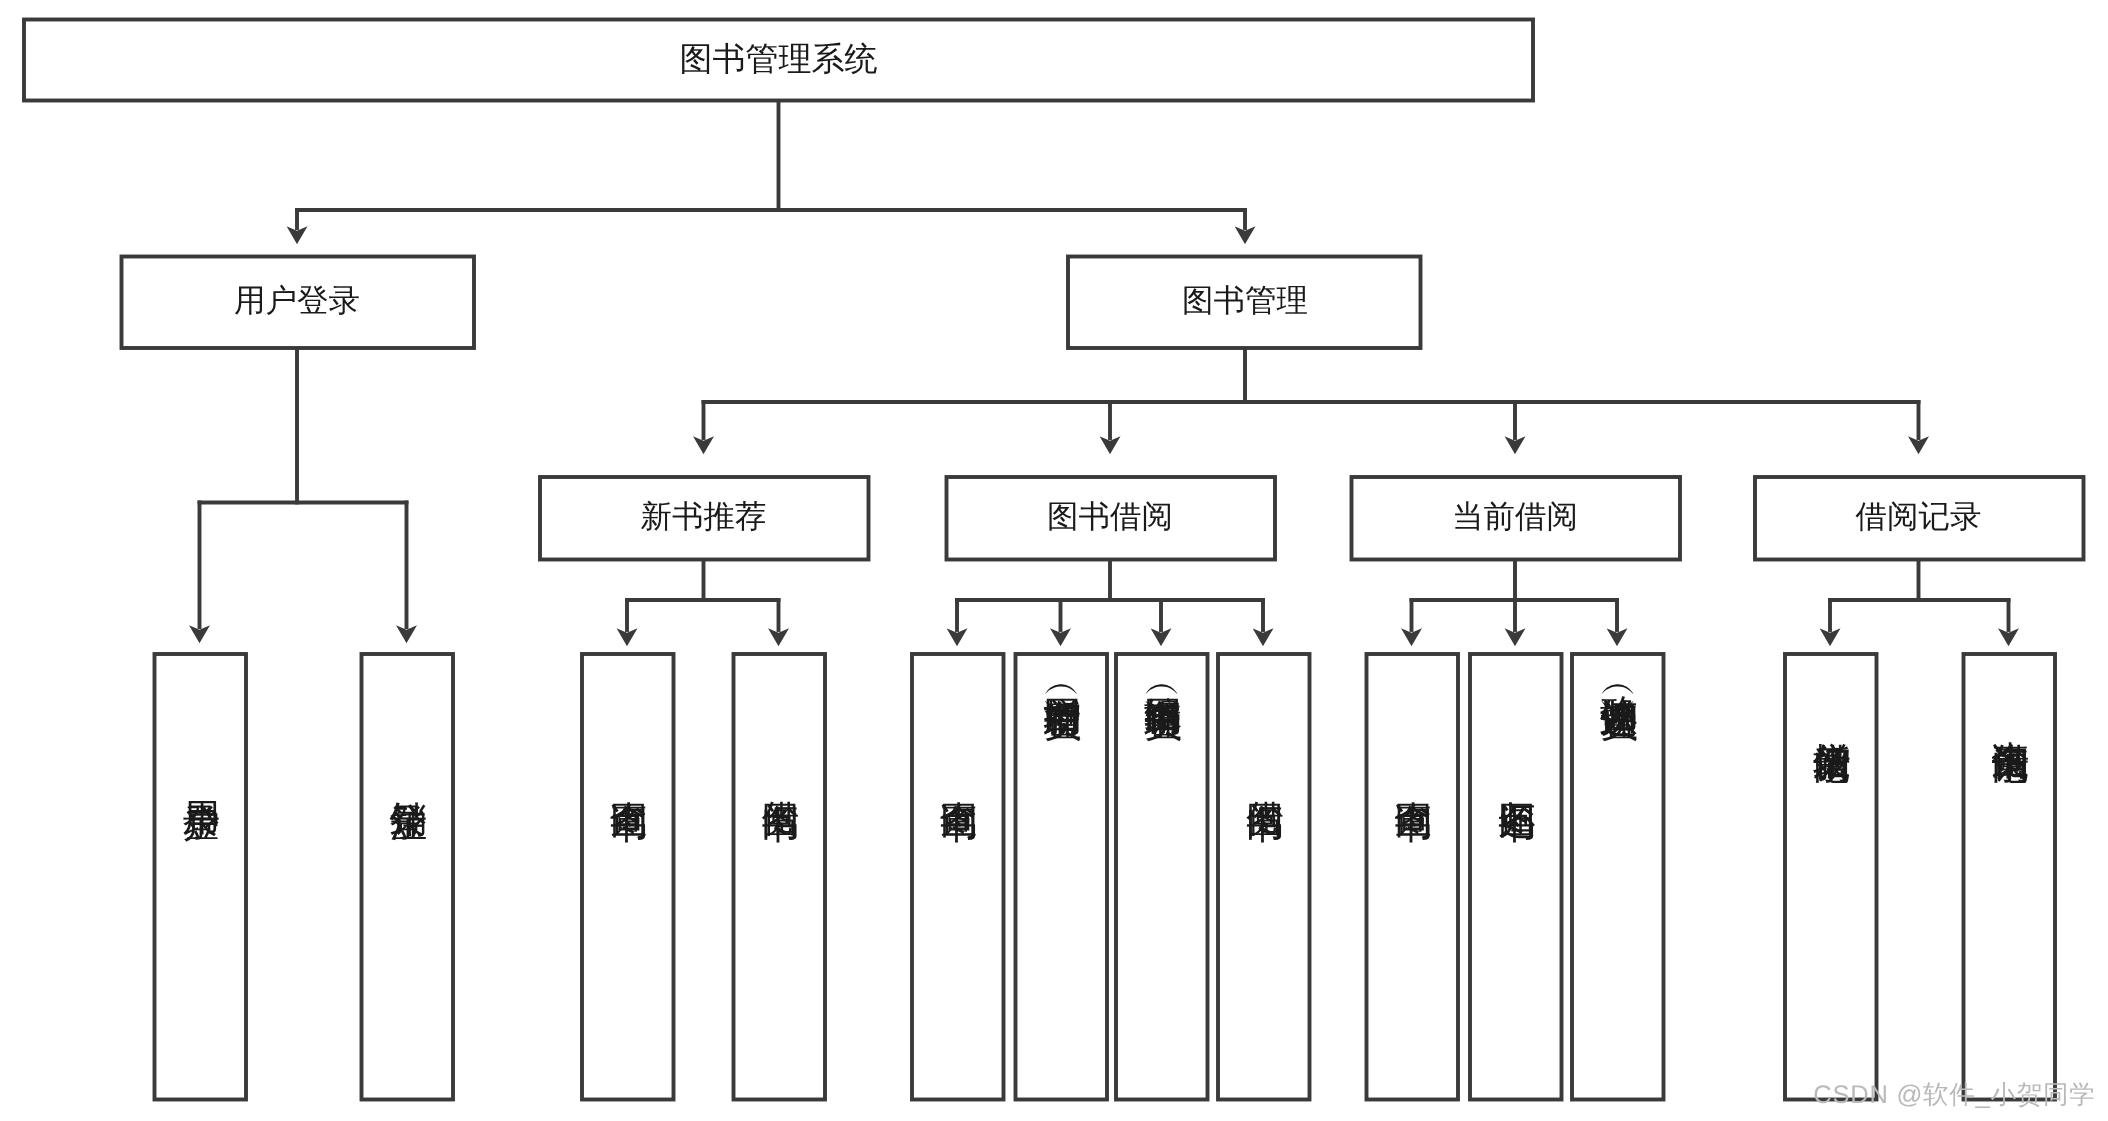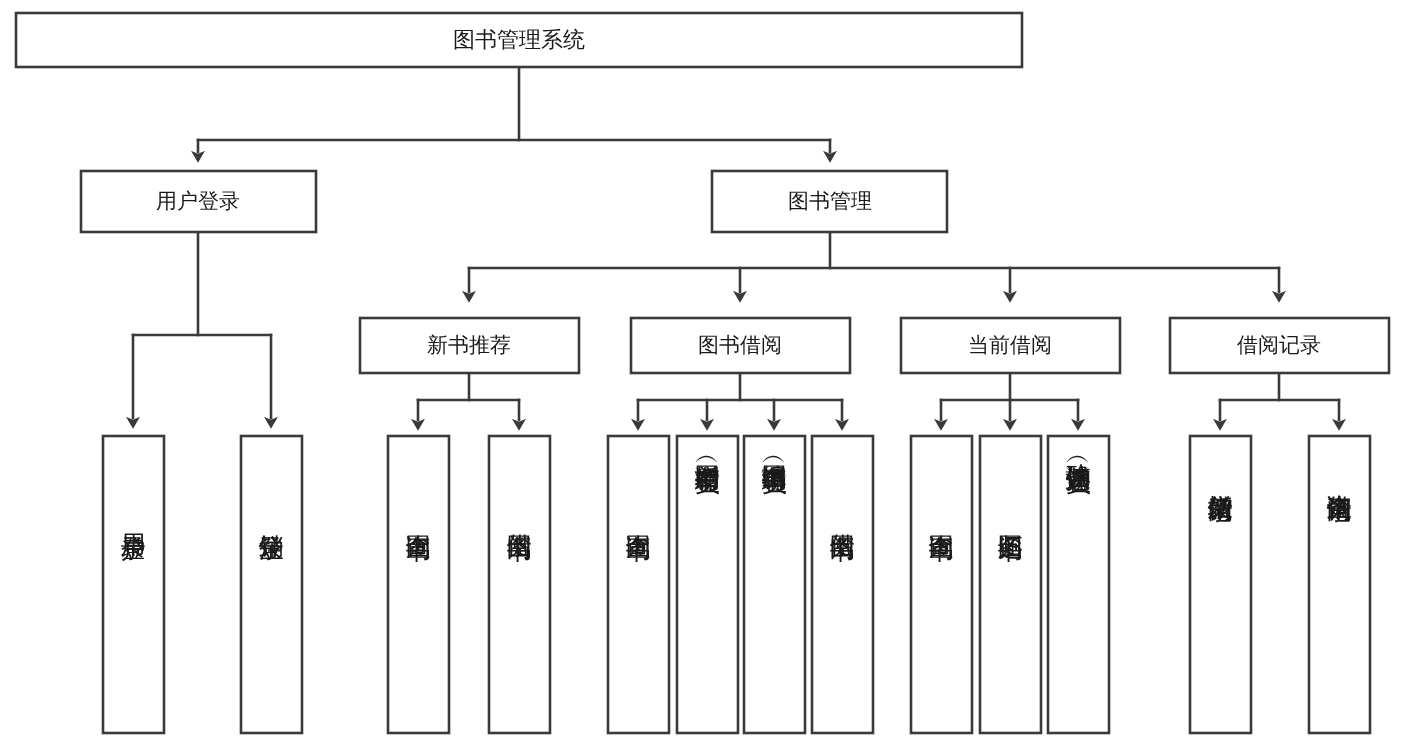--- a/index.html
+++ b/index.html
@@ -259,13 +259,14 @@
     <span class="leaf-label" style="margin-top:8px;">确认归还（管理员）</span>
   </div>
 
   <div class="leaf-label-wrap" style="left:1190px; top:436px; width:61px; height:297px;">
     <span class="leaf-label" style="margin-top:38px;">新增借阅记录</span>
   </div>
   <div class="leaf-label-wrap" style="left:1309px; top:436px; width:61px; height:297px;">
     <span class="leaf-label" style="margin-top:38px;">查询借阅记录</span>
   </div>
 
+  <div class="watermark">CSDN @软件_小贺同学</div>
 </div>
 
 </body></html>

